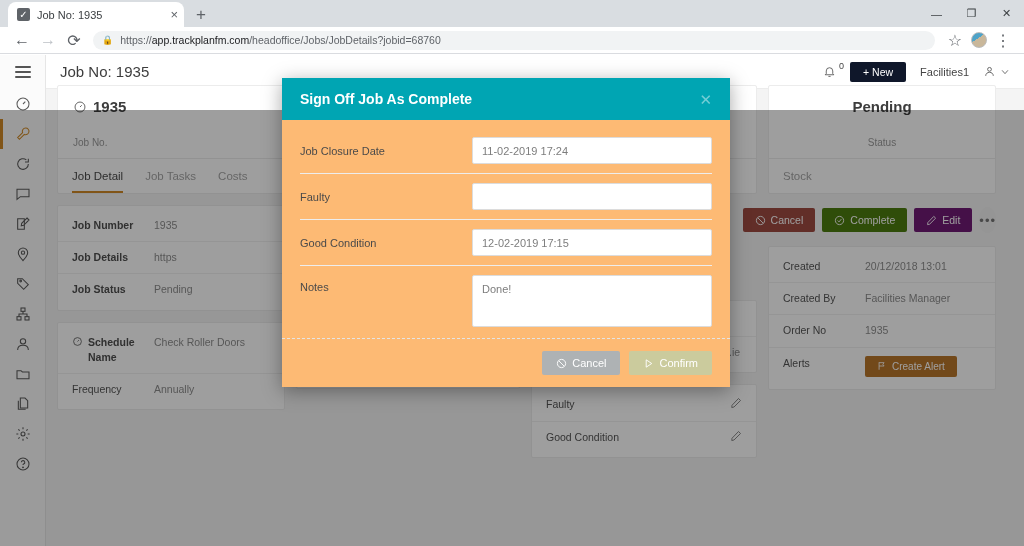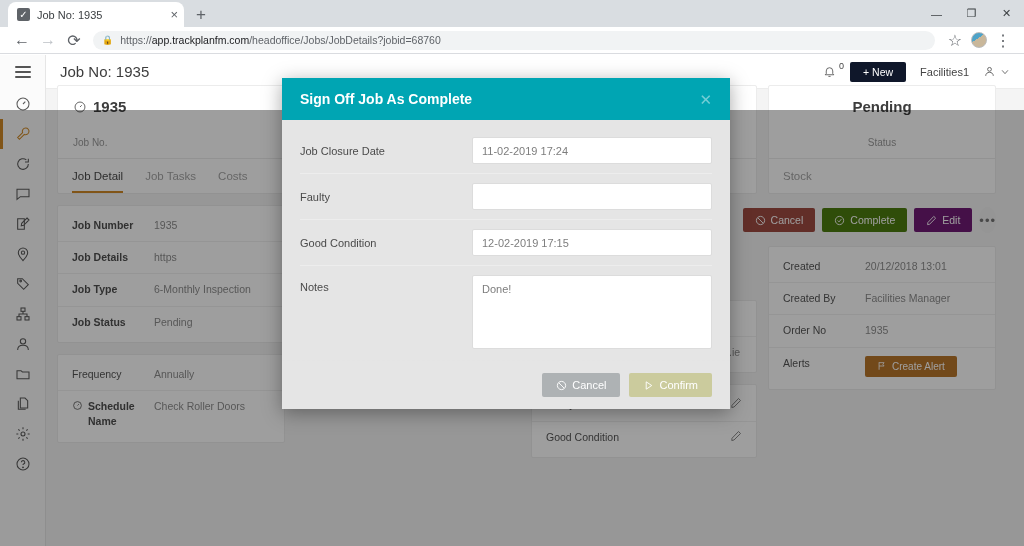--- a/index.html
+++ b/index.html
@@ -178,21 +178,21 @@
     display: inline-flex; align-items: center; gap: 5px;
   }
 
   
   .overlay {
     position: absolute; top: 55px; left: 0; width: 1024px; height: 491px;
     background: rgba(0,0,0,0.38); z-index: 40;
   }
   .modal {
     position: absolute; left: 282px; top: 78px; width: 448px; z-index: 50;
-    background: #e5e5e5; box-shadow: 0 4px 18px rgba(0,0,0,0.35);
+    background: #fdba74; box-shadow: 0 4px 18px rgba(0,0,0,0.35);
   }
   .modal-head {
     background: #00a5b3; padding: 13px 18px; display: flex; align-items: center;
   }
   .modal-title { color: #fff; font-size: 14px; font-weight: bold; }
   .modal-close {
     margin-left: auto; color: rgba(255,255,255,0.45); font-size: 15px;
     cursor: pointer; line-height: 1;
   }
   .modal-body { padding: 8px 18px 2px; }
@@ -201,21 +201,21 @@
     border-bottom: 1px solid #ededed;
   }
   .frow.last { border-bottom: none; align-items: flex-start; }
   .flabel { width: 172px; font-size: 11px; color: #4a4a4a; flex-shrink: 0; }
   .finput {
     flex: 1; height: 27px; border: 1px solid #dcdcdc; border-radius: 2px;
     padding: 0 9px; font-size: 11px; color: #7d7d7d;
     font-family: "Liberation Sans", sans-serif; background: #fff;
   }
   .ftext {
-    flex: 1; height: 74px; border: 1px solid #dcdcdc; border-radius: 2px;
+    flex: 1; height: 52px; border: 1px solid #dcdcdc; border-radius: 2px;
     padding: 7px 9px; font-size: 11px; color: #7d7d7d; resize: none;
     font-family: "Liberation Sans", sans-serif; background: #fff;
   }
   .modal-foot {
     border-top: 1px dashed #e4e4e4; padding: 12px 18px; display: flex;
     justify-content: flex-end; gap: 9px;
   }
   .mbtn {
     font-size: 11px; padding: 6px 14px; border: none; border-radius: 2px;
     cursor: pointer; display: inline-flex; align-items: center; gap: 5px;
@@ -397,45 +397,41 @@
             <div class="kv-list">
               <div class="kv">
                 <span class="kv-k">Job Number</span>
                 <span class="kv-v">1935</span>
               </div>
               <div class="kv">
                 <span class="kv-k">Job Details</span>
                 <span class="kv-v">https</span>
               </div>
               <div class="kv">
-                <span class="kv-k">Job Type</span>
-                <span class="kv-v">6-Monthly Inspection</span>
-              </div>
-              <div class="kv">
                 <span class="kv-k">Job Status</span>
                 <span class="kv-v">Pending</span>
               </div>
             </div>
           </div>
 
           <div class="card">
             <div class="kv-list">
-              <div class="kv">
-                <span class="kv-k thin">Frequency</span>
-                <span class="kv-v">Annually</span>
-              </div>
               <div class="kv">
                 <span class="kv-k sched-k">
                   <svg width="11" height="11" viewBox="0 0 24 24" fill="none" stroke="#5a5a5a" stroke-width="1.8" style="flex-shrink:0;margin-top:1px">
                       <circle cx="12" cy="12" r="8.5"></circle>
                       <path d="M12 12l3-3"></path>
                     </svg>
                   <span>Schedule Name</span>
                 </span>
                 <span class="kv-v">Check Roller Doors</span>
+              </div>
+              <div class="kv">
+                <span class="kv-k thin">Frequency</span>
+                <span class="kv-v">Annually</span>
               </div>
             </div>
           </div>
         </div>
 
         <div class="col col-b">
           <div class="card">
             <div class="card-head head-center">
               <div class="head-big" style="justify-content:center">
                 <span>Feltrim -</span>

